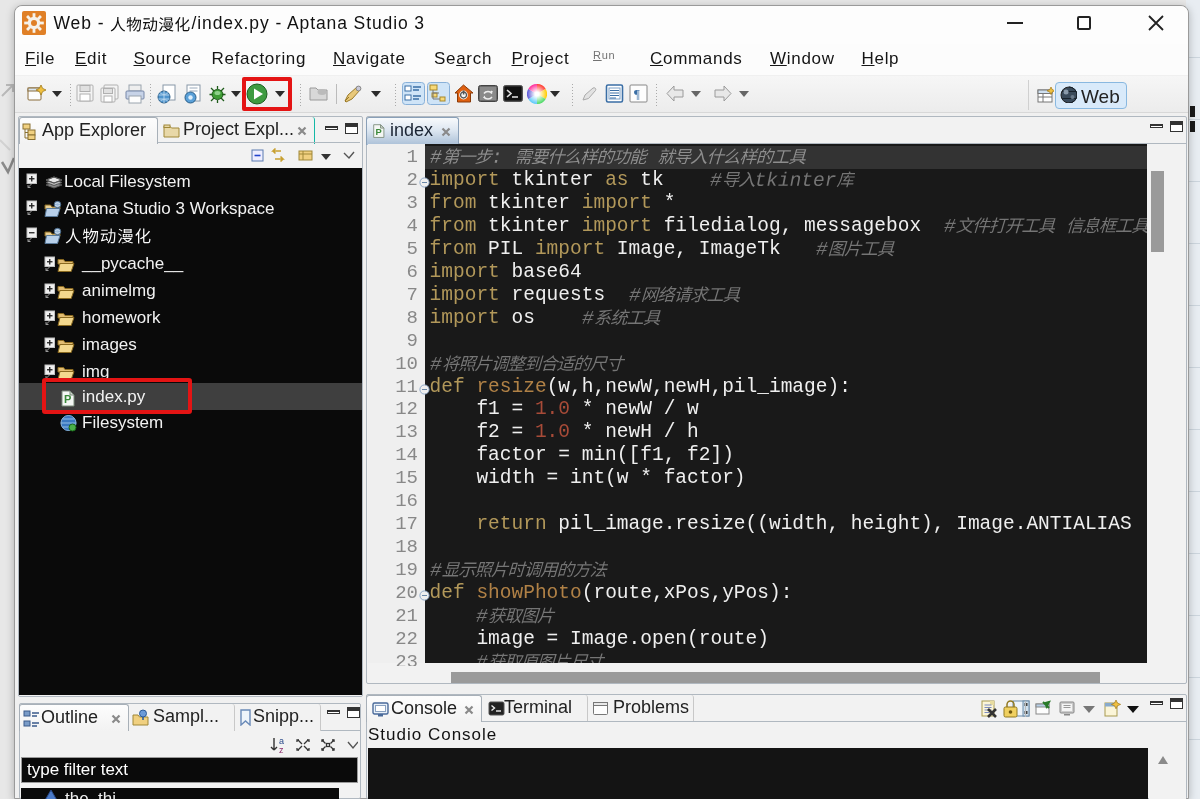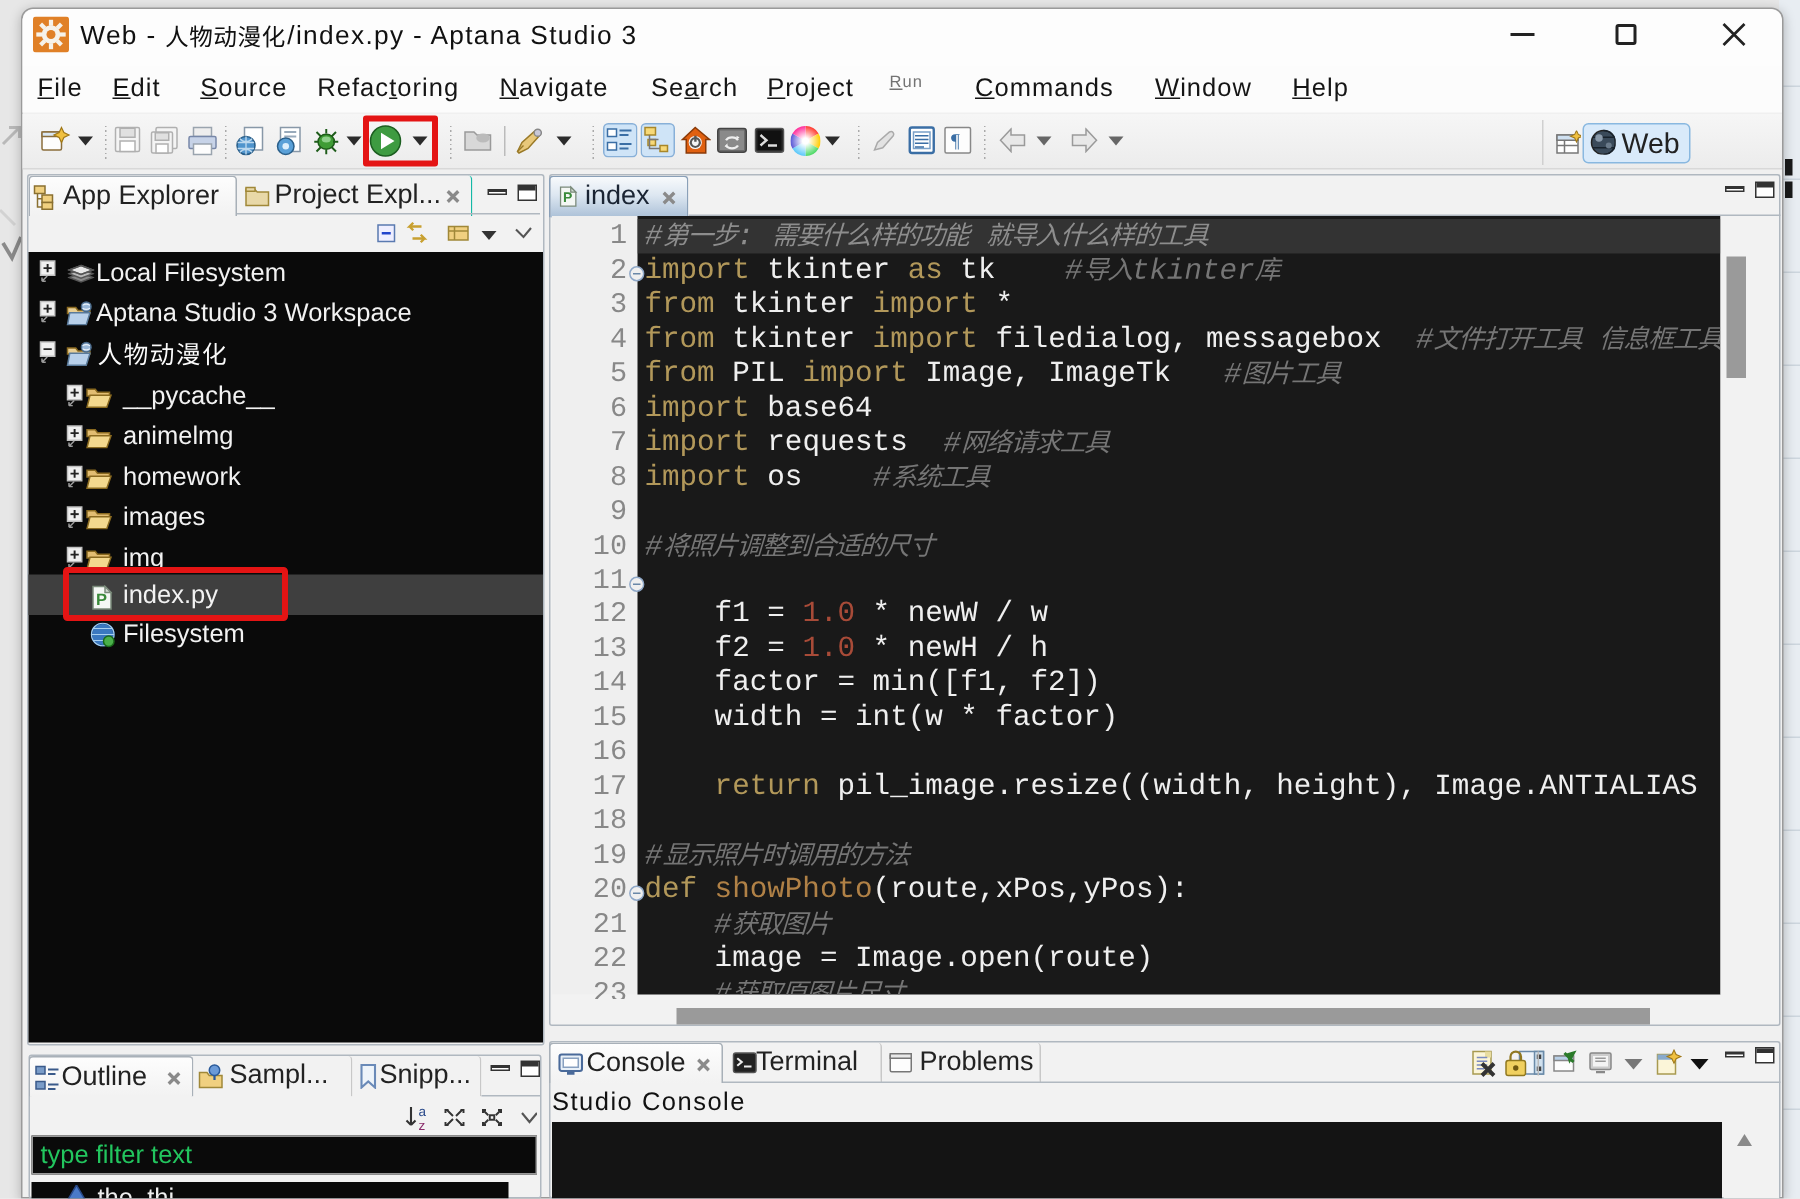--- a/index.html
+++ b/index.html
@@ -428,20 +428,21 @@
     <path d="M3 5.5 h5" stroke="#6a88a8"></path>
   </svg>
 <div class="abs" style="left:425px;top:144px;width:722px;height:519px;overflow:hidden">
     <div class="mono" style="position:absolute;left:4.6px;top:24.9px;font-size:19.5px;line-height:22.9px;color:#efefef;white-space:pre"><span style="color:#b2985a">import</span> tkinter <span style="color:#b2985a">as</span> tk</div>
     <div class="mono" style="position:absolute;left:4.6px;top:47.9px;font-size:19.5px;line-height:22.9px;color:#efefef;white-space:pre"><span style="color:#b2985a">from</span> tkinter <span style="color:#b2985a">import</span> *</div>
     <div class="mono" style="position:absolute;left:4.6px;top:70.8px;font-size:19.5px;line-height:22.9px;color:#efefef;white-space:pre"><span style="color:#b2985a">from</span> tkinter <span style="color:#b2985a">import</span> filedialog, messagebox</div>
     <div class="mono" style="position:absolute;left:4.6px;top:93.8px;font-size:19.5px;line-height:22.9px;color:#efefef;white-space:pre"><span style="color:#b2985a">from</span> PIL <span style="color:#b2985a">import</span> Image, ImageTk</div>
     <div class="mono" style="position:absolute;left:4.6px;top:116.8px;font-size:19.5px;line-height:22.9px;color:#efefef;white-space:pre"><span style="color:#b2985a">import</span> base64</div>
     <div class="mono" style="position:absolute;left:4.6px;top:139.7px;font-size:19.5px;line-height:22.9px;color:#efefef;white-space:pre"><span style="color:#b2985a">import</span> requests</div>
     <div class="mono" style="position:absolute;left:4.6px;top:162.7px;font-size:19.5px;line-height:22.9px;color:#efefef;white-space:pre"><span style="color:#b2985a">import</span> os</div>
+    <div class="mono" style="position:absolute;left:4.6px;top:231.5px;font-size:19.5px;line-height:22.9px;color:#efefef;white-space:pre"><span style="color:#b2985a">def</span> <span style="color:#b08146">resize</span>(w,h,newW,newH,pil_image):</div>
     <div class="mono" style="position:absolute;left:4.6px;top:254.4px;font-size:19.5px;line-height:22.9px;color:#efefef;white-space:pre">    f1 = <span style="color:#a84b38">1.0</span> * newW / w</div>
     <div class="mono" style="position:absolute;left:4.6px;top:277.4px;font-size:19.5px;line-height:22.9px;color:#efefef;white-space:pre">    f2 = <span style="color:#a84b38">1.0</span> * newH / h</div>
     <div class="mono" style="position:absolute;left:4.6px;top:300.3px;font-size:19.5px;line-height:22.9px;color:#efefef;white-space:pre">    factor = min([f1, f2])</div>
     <div class="mono" style="position:absolute;left:4.6px;top:323.3px;font-size:19.5px;line-height:22.9px;color:#efefef;white-space:pre">    width = int(w * factor)</div>
     <div class="mono" style="position:absolute;left:4.6px;top:369.2px;font-size:19.5px;line-height:22.9px;color:#efefef;white-space:pre">    <span style="color:#b2985a">return</span> pil_image.resize((width, height), Image.ANTIALIAS</div>
     <div class="mono" style="position:absolute;left:4.6px;top:438.1px;font-size:19.5px;line-height:22.9px;color:#efefef;white-space:pre"><span style="color:#b2985a">def</span> <span style="color:#b08146">showPhoto</span>(route,xPos,yPos):</div>
     <div class="mono" style="position:absolute;left:4.6px;top:483.9px;font-size:19.5px;line-height:22.9px;color:#efefef;white-space:pre">    image = Image.open(route)</div>
     <svg style="position:absolute;left:4.6px;top:2.0px" width="377" height="23" viewBox="0 0 377 23">
       <path d="M9.4 8.9 8.2 11.9H10.6L10.4 12.9H7.8L6.2 16.8H5.1L6.7 12.9H3.2L1.7 16.8H0.6L2.2 12.9H0.3L0.5 11.9H2.6L3.8 8.9H1.5L1.7 7.8H4.2L5.8 4H6.9L5.3 7.8H8.8L10.3 4H11.4L9.8 7.8H11.8L11.6 8.9ZM4.9 8.9 3.7 11.9H7.1L8.3 8.9Z M16.7 9.9C16.1 11.1 15.4 12.7 14.9 13.7H19.5C17.6 15.2 15 16.5 12.8 17.2C13 17.4 13.2 17.9 13.3 18.2C15.6 17.4 18.3 15.9 20.3 14.2L19.1 18.2H20.4L21.8 13.7H26.8C26.1 15.3 25.7 15.9 25.4 16.2C25.2 16.3 25.1 16.3 24.7 16.3C24.4 16.3 23.6 16.3 22.8 16.2C22.9 16.6 22.9 17.1 22.8 17.4C23.7 17.5 24.5 17.5 25 17.4C25.5 17.4 25.8 17.3 26.2 17C26.8 16.6 27.3 15.5 28.3 13.1C28.4 12.9 28.5 12.6 28.5 12.6H22.1L22.6 11H28.4L29.5 7.2H16.8L16.5 8.3H22.1L21.6 9.9ZM17.4 11H21.3L20.8 12.6H16.7ZM23.4 8.3H27.9L27.4 9.9H22.9ZM19.7 2.3C18.6 3.9 17.1 5.5 15.6 6.5C15.9 6.7 16.3 7 16.5 7.2C17.3 6.5 18.2 5.7 19 4.8H20C20.1 5.5 20.2 6.4 20.2 6.9L21.4 6.5C21.5 6.1 21.4 5.4 21.2 4.8H24L24.3 3.8H19.9C20.2 3.4 20.5 3 20.8 2.6ZM26.3 2.3C25.4 3.8 24.2 5.4 22.8 6.4C23.1 6.5 23.5 6.8 23.7 7C24.5 6.4 25.2 5.7 25.9 4.8H27.1C27.4 5.5 27.7 6.4 27.8 6.9L29 6.4C29 6 28.8 5.4 28.5 4.8H31.6L31.9 3.8H26.7C27 3.4 27.2 3 27.5 2.6Z M31.1 9.4 30.7 10.8H46.4L46.8 9.4Z M51.7 9.6C50.4 11 48.6 12.4 47.1 13.3C47.3 13.5 47.6 14 47.8 14.3C49.4 13.2 51.4 11.6 52.8 10ZM52 3.7 50.9 7.6H48.3L47.9 8.8H54.9L53.3 14.3H54.5C51.9 15.6 48.9 16.4 45.4 16.9C45.5 17.2 45.7 17.7 45.7 18.1C52.6 17.1 57.6 14.8 61.2 10.3L60.2 9.7C58.7 11.6 56.8 13.1 54.6 14.2L56.2 8.8H63L63.4 7.6H56.7L57.4 5.4H62.5L62.8 4.2H57.8L58.3 2.4H57L55.4 7.6H52.2L53.4 3.7Z M64.6 16.8 65.2 14H67.4L66.9 16.8ZM66.1 9.3 66.6 6.5H68.9L68.3 9.3Z M90.6 7 90.3 7.8H94L94.3 7ZM89.7 8.8 89.4 9.6H93.5L93.8 8.8ZM96.8 8.8 96.5 9.7H100.7L101 8.8ZM97.3 7 97.1 7.8H100.9L101.1 7ZM89.1 5.1 88.1 8.4H89.3L90 6H95.5L94.2 10.1H95.5L96.7 6H102.2L101.5 8.4H102.7L103.7 5.1H97L97.3 4.1H103L103.3 3H90.7L90.4 4.1H96L95.7 5.1ZM87.9 12.9 86.4 18.1H87.6L88.8 14H91.4L90.2 18H91.3L92.5 14H95.2L94 18H95.2L96.4 14H99.1L98.2 16.9C98.1 17 98.1 17.1 97.9 17.1C97.7 17.1 97.1 17.1 96.4 17.1C96.5 17.4 96.5 17.8 96.5 18.2C97.4 18.2 98.1 18.2 98.6 18C99.1 17.8 99.3 17.5 99.4 16.9L100.6 12.9H94.1L95 11.7H102L102.3 10.7H87.3L86.9 11.7H93.6C93.4 12.1 93.1 12.6 92.9 12.9Z M113.5 12.8C112.6 13.8 111.6 14.6 110.3 15.2C109.2 14.9 108 14.6 106.8 14.4C107.3 13.9 107.8 13.4 108.4 12.8ZM106.1 5.7 104.7 10.2H109.3C108.9 10.6 108.5 11.2 108 11.7H103.2L102.8 12.8H106.9C106 13.7 105.2 14.4 104.4 15.1C105.8 15.3 107.1 15.6 108.4 16C106.5 16.5 104.3 16.9 101.6 17C101.8 17.3 101.9 17.8 101.8 18.1C105.2 17.9 107.9 17.4 110.1 16.4C112.1 17 113.8 17.6 115.1 18.2L116.5 17.2C115.3 16.7 113.6 16.1 111.8 15.6C113 14.9 114 13.9 114.9 12.8H118.2L118.5 11.7H109.5C109.9 11.2 110.3 10.8 110.7 10.4L109.9 10.2H118L119.3 5.7H115.2L115.6 4.2H120.5L120.8 3.1H106L105.7 4.2H110.3L109.9 5.7ZM111.6 4.2H114.4L113.9 5.7H111.1ZM107 6.8H109.6L108.9 9.1H106.3ZM110.8 6.8H113.6L112.9 9.1H110.1ZM114.8 6.8H117.7L117 9.1H114.1Z M126.4 2.4C124.6 5.1 122.2 7.7 119.9 9.4C120.1 9.7 120.3 10.4 120.3 10.7C121.2 10 122 9.2 122.9 8.4L119.9 18.1H121.2L124.7 6.4C125.7 5.2 126.7 4 127.5 2.8ZM131.8 2.5 130.1 8.3H125.3L124.9 9.6H129.7L127.1 18.2H128.5L131 9.6H135.7L136.1 8.3H131.4L133.2 2.5Z M145.4 2.5C143.3 4.9 139.8 7.9 136.7 9.7C136.9 9.9 137.2 10.4 137.4 10.6C140.6 8.7 144.1 5.7 146.6 3ZM145.9 11.7C146.5 12.7 146.9 13.8 147.4 14.9L138.3 15.6C141.7 13.3 145.6 10.2 149.3 6.6L148.1 5.9C144.4 9.7 139.8 13.3 138.3 14.3C137 15.2 136.1 15.8 135.5 15.9C135.6 16.3 135.7 17 135.7 17.3C136.4 17 137.4 17 147.8 16.1C148 16.8 148.1 17.4 148.2 18L149.6 17.3C149.3 15.6 148.3 13.1 147.3 11.1Z M161.7 2.9C162 3.7 162.3 4.9 162.3 5.6L163.6 5.1C163.6 4.4 163.3 3.3 162.9 2.4ZM168.4 2.3C167.7 3.3 166.6 4.7 165.8 5.7H160.1L159.8 6.8H163.6L162.9 9.2H159.6L159.2 10.4H162.6L161.8 12.8H157.3L156.9 14H161.5L160.2 18.2H161.5L162.7 14H167L167.4 12.8H163.1L163.8 10.4H167.2L167.6 9.2H164.2L164.9 6.8H168.8L169.2 5.7H167.1C167.9 4.8 168.8 3.7 169.6 2.7ZM157.4 2.4 156.4 5.7H154.2L153.8 6.9H156C154.8 9.2 152.9 12 151.4 13.4C151.6 13.7 151.7 14.3 151.8 14.7C152.8 13.6 154 12 155 10.2L152.6 18.2H153.9L156.6 9.2C156.8 10.1 157 11.1 157.1 11.7L158.1 10.7C158 10.2 157.3 8.2 157 7.6L157.3 6.9H159.1L159.4 5.7H157.6L158.6 2.4Z M178 9.5C178.5 10.8 179.2 12.5 179.4 13.5L180.7 12.9C180.4 11.8 179.8 10.2 179.1 9ZM174.8 2.3C174.4 3.1 173.8 4.3 173.2 5.1H171.3L167.5 17.7H168.7L169.1 16.4H173.9L177.3 5.1H174.4C174.9 4.4 175.5 3.4 176.1 2.6ZM172.1 6.3H175.8L174.7 9.9H171.1ZM169.5 15.2 170.7 11H174.3L173.1 15.2ZM180.9 2.3C179.7 4.7 178 7 176.4 8.6C176.6 8.7 177.1 9.1 177.3 9.3C178.1 8.5 179 7.4 179.8 6.3H184.2C181.9 13.2 180.8 15.8 180.1 16.4C179.8 16.6 179.6 16.7 179.3 16.7C178.9 16.7 177.9 16.7 176.8 16.6C176.9 16.9 176.9 17.5 176.8 17.8C177.8 17.9 178.8 17.9 179.4 17.8C180 17.8 180.4 17.6 181 17.1C181.9 16.3 183 13.6 185.6 5.7C185.7 5.6 185.8 5.1 185.8 5.1H180.6C181.1 4.3 181.6 3.4 182.1 2.6Z M184.3 13.7 184.2 15C186.2 14.5 188.9 13.8 191.4 13.1L191.6 11.9L188.6 12.6L190.7 5.6H193.3L193.6 4.4H187.3L186.9 5.6H189.5L187.3 13C186.1 13.3 185.1 13.5 184.3 13.7ZM197.2 2.6C196.8 3.9 196.5 5.1 196.1 6.3H193.2L192.8 7.5H195.6C194.1 11.7 192.1 15.2 187.9 17.2C188.1 17.4 188.4 17.9 188.5 18.2C193.1 16 195.3 12.1 196.9 7.5H200.4C198.3 13.7 197.3 16 196.6 16.5C196.4 16.7 196.2 16.8 195.8 16.8C195.4 16.8 194.5 16.8 193.4 16.7C193.6 17 193.6 17.6 193.5 18C194.4 18 195.4 18 196 18C196.6 17.9 197 17.8 197.5 17.3C198.4 16.5 199.4 14 201.8 6.9C201.9 6.8 202 6.3 202 6.3H197.4C197.8 5.1 198.1 3.9 198.5 2.6Z M207.9 9.6 207.4 11.1H203.7L204.2 9.6ZM203.3 8.5 200.4 18.2H201.6L202.7 14.7H206.3L205.7 16.7C205.7 16.9 205.6 17 205.4 17C205.1 17 204.4 17 203.6 16.9C203.7 17.3 203.7 17.8 203.7 18.1C204.7 18.1 205.5 18.1 206 17.9C206.5 17.7 206.8 17.4 207 16.7L209.5 8.5ZM203.4 12.1H207.1L206.6 13.6H203ZM217.8 3.6C216.7 4.2 214.9 4.8 213.3 5.3L214.2 2.4H212.9L211.2 8.1C210.8 9.5 211.1 9.9 212.7 9.9C213.1 9.9 215.3 9.9 215.7 9.9C217 9.9 217.6 9.3 218.4 7.2C218 7.2 217.6 7 217.4 6.7C216.8 8.4 216.6 8.7 215.9 8.7C215.4 8.7 213.5 8.7 213.2 8.7C212.4 8.7 212.3 8.6 212.5 8.1L213 6.3C214.8 5.8 216.8 5.2 218.4 4.6ZM215.7 11.3C214.5 11.9 212.7 12.6 210.9 13.1L211.8 10.4H210.5L208.8 16.2C208.3 17.6 208.7 18 210.3 18C210.7 18 213 18 213.3 18C214.8 18 215.3 17.4 216.2 15.1C215.9 15 215.4 14.8 215.2 14.6C214.5 16.5 214.3 16.9 213.6 16.9C213.1 16.9 211.2 16.9 210.8 16.9C210 16.9 209.9 16.8 210 16.2L210.6 14.2C212.5 13.7 214.7 13.1 216.3 12.3ZM203.4 7.3C203.8 7.1 204.4 7 209.2 6.7C209.3 7 209.3 7.4 209.4 7.6L210.6 7.1C210.6 6.1 210.1 4.5 209.5 3.4L208.4 3.8C208.6 4.4 208.8 5.1 209 5.7L205.2 5.9C206.2 5 207.3 3.9 208.3 2.7L207 2.3C206.1 3.7 204.7 5 204.3 5.4C203.9 5.7 203.6 6 203.3 6.1C203.4 6.4 203.4 7 203.4 7.3Z M232.8 8.1H236.7L236.1 10.1H232.2ZM241.8 9.4 239.9 15.9C239.5 17 239.6 17.3 239.8 17.5C240 17.7 240.4 17.8 240.8 17.8C241 17.8 241.6 17.8 241.9 17.8C242.2 17.8 242.6 17.7 242.9 17.6C243.2 17.5 243.5 17.3 243.7 16.9C243.9 16.6 244.2 15.7 244.5 14.9C244.2 14.8 243.8 14.6 243.6 14.3C243.3 15.2 243.1 15.9 243 16.2C242.8 16.5 242.7 16.6 242.6 16.7C242.5 16.8 242.2 16.8 242 16.8C241.8 16.8 241.5 16.8 241.3 16.8C241.1 16.8 241 16.7 240.9 16.7C240.8 16.6 240.9 16.4 241 16L243 9.4ZM231.1 12.1C230.3 13.5 229.3 14.9 228.3 15.9C228.5 16 228.9 16.4 229.1 16.5C230.1 15.5 231.2 13.9 232.1 12.3ZM234.8 12.3C235.1 13.3 235.2 14.5 235.2 15.4L236.3 14.9C236.3 14.1 236.2 12.8 235.9 11.9ZM244.4 3.7C244.8 4.4 245.2 5.5 245.3 6.2L246.4 5.7C246.3 5 245.9 3.9 245.4 3.2ZM232 7 230.7 11.2H233.3L231.6 16.8C231.6 16.9 231.5 17 231.4 17C231.2 17 230.6 17 230 17C230.1 17.3 230.1 17.7 230.1 18.1C230.9 18.1 231.5 18.1 232 17.9C232.4 17.7 232.6 17.4 232.8 16.8L234.5 11.2H237L238.2 7ZM235.3 2.6C235.4 3.2 235.5 3.9 235.5 4.5H231.8L231.5 5.6H239.3L239.7 4.5H236.8C236.8 3.8 236.7 3 236.5 2.3ZM242.9 2.4C242.4 3.8 242 5.3 241.4 6.8H239.1L238.8 8H241C239.6 11.6 237.7 15.3 234.5 17.4C234.8 17.6 235.1 17.9 235.2 18.2C238.6 15.8 240.7 11.9 242.2 8H246.3L246.6 6.8H242.7C243.2 5.3 243.7 3.8 244.1 2.4Z M248.2 13.7C249 14.6 249.8 15.9 250 16.8L251.3 15.9C251 15.1 250.2 13.9 249.4 13H255.9L254.8 16.6C254.7 16.9 254.6 17 254.2 17C253.9 17 252.7 17 251.4 17C251.5 17.3 251.6 17.8 251.5 18.1C253.2 18.1 254.2 18.1 254.9 17.9C255.6 17.7 255.9 17.4 256.1 16.6L257.2 13H261L261.3 11.8H257.6L258 10.5H256.6L256.2 11.8H246.2L245.8 13H249.1ZM249.9 3.6 248.5 8.1C248.1 9.7 248.8 10 251.7 10C252.3 10 257.8 10 258.5 10C260.7 10 261.4 9.6 262.1 7.8C261.7 7.8 261.3 7.6 261 7.4C260.5 8.7 260.2 9 258.7 9C257.5 9 252.8 9 251.9 9C250 9 249.7 8.8 249.9 8L250.2 7.1H260.7L261.9 3H250.1ZM251.1 4.2H260.3L259.8 6H250.5Z M269 3.8C269.9 4.6 270.5 5.6 270.9 6.6C268.3 11.5 265.1 15 260.6 17C260.9 17.3 261.4 17.8 261.5 18.1C265.6 16 268.8 12.9 271.4 8.4C272.3 11.8 272.3 15.8 275.6 18C275.8 17.6 276.3 16.9 276.7 16.5C272 13.1 274.4 6.7 270.1 2.7Z M285.7 2.4C283.9 5.1 281.5 7.7 279.2 9.4C279.4 9.7 279.6 10.4 279.6 10.7C280.5 10 281.3 9.2 282.2 8.4L279.2 18.1H280.5L284 6.4C285 5.2 286 4 286.8 2.8ZM291.1 2.5 289.4 8.3H284.6L284.2 9.6H289L286.4 18.2H287.8L290.3 9.6H295L295.4 8.3H290.7L292.5 2.5Z M304.7 2.5C302.6 4.9 299.1 7.9 296 9.7C296.2 9.9 296.5 10.4 296.7 10.6C299.9 8.7 303.4 5.7 305.9 3ZM305.2 11.7C305.8 12.7 306.2 13.8 306.7 14.9L297.6 15.6C301 13.3 304.9 10.2 308.6 6.6L307.4 5.9C303.7 9.7 299.1 13.3 297.6 14.3C296.3 15.2 295.4 15.8 294.8 15.9C294.9 16.3 295 17 295 17.3C295.7 17 296.7 17 307.1 16.1C307.3 16.8 307.4 17.4 307.5 18L308.9 17.3C308.6 15.6 307.6 13.1 306.6 11.1Z M321 2.9C321.3 3.7 321.6 4.9 321.6 5.6L322.9 5.1C322.9 4.4 322.6 3.3 322.2 2.4ZM327.7 2.3C327 3.3 325.9 4.7 325.1 5.7H319.4L319.1 6.8H322.9L322.2 9.2H318.9L318.5 10.4H321.9L321.1 12.8H316.6L316.2 14H320.8L319.5 18.2H320.8L322 14H326.3L326.7 12.8H322.4L323.1 10.4H326.5L326.9 9.2H323.5L324.2 6.8H328.1L328.5 5.7H326.4C327.2 4.8 328.1 3.7 328.9 2.7ZM316.7 2.4 315.7 5.7H313.5L313.1 6.9H315.3C314.1 9.2 312.2 12 310.7 13.4C310.9 13.7 311 14.3 311.1 14.7C312.1 13.6 313.3 12 314.3 10.2L311.9 18.2H313.2L315.9 9.2C316.1 10.1 316.3 11.1 316.4 11.7L317.4 10.7C317.3 10.2 316.6 8.2 316.3 7.6L316.6 6.9H318.4L318.7 5.7H316.9L317.9 2.4Z M337.3 9.5C337.8 10.8 338.5 12.5 338.7 13.5L340 12.9C339.7 11.8 339.1 10.2 338.4 9ZM334.1 2.3C333.7 3.1 333.1 4.3 332.5 5.1H330.6L326.8 17.7H328L328.4 16.4H333.2L336.6 5.1H333.7C334.2 4.4 334.8 3.4 335.4 2.6ZM331.4 6.3H335.1L334 9.9H330.4ZM328.8 15.2 330 11H333.6L332.4 15.2ZM340.2 2.3C339 4.7 337.3 7 335.7 8.6C335.9 8.7 336.4 9.1 336.6 9.3C337.4 8.5 338.3 7.4 339.1 6.3H343.5C341.2 13.2 340.1 15.8 339.4 16.4C339.1 16.6 338.9 16.7 338.6 16.7C338.2 16.7 337.2 16.7 336.1 16.6C336.2 16.9 336.2 17.5 336.1 17.8C337.1 17.9 338.1 17.9 338.7 17.8C339.3 17.8 339.7 17.6 340.3 17.1C341.2 16.3 342.3 13.6 344.9 5.7C345 5.6 345.1 5.1 345.1 5.1H339.9C340.4 4.3 340.9 3.4 341.4 2.6Z M343.3 15.6 342.9 16.9H358.3L358.7 15.6H351.6L354.6 5.6H360.8L361.2 4.3H347.5L347.1 5.6H353.2L350.2 15.6Z M369.2 15.4C370.9 16.2 372.5 17.4 373.5 18.2L374.8 17.2C373.8 16.4 372 15.3 370.3 14.4ZM364.7 14.5C363.4 15.4 360.9 16.6 359 17.2C359.2 17.5 359.5 17.9 359.6 18.2C361.6 17.5 364 16.4 365.7 15.3ZM366.1 3.2 363.1 13.2H360.4L360 14.4H375.5L375.8 13.2H373.3L376.3 3.2ZM364.4 13.2 364.8 11.6H372.5L372 13.2ZM366.3 6.7H373.9L373.5 8.2H365.9ZM366.6 5.7 367.1 4.2H374.7L374.2 5.7ZM365.6 9.2H373.2L372.7 10.7H365.1Z" fill="#8d8d8d"></path>
     </svg>
@@ -517,21 +518,21 @@
       <path d="M29 4 h-2 v2 M37 4 h2 v2 M29 14 h-2 v-2 M37 14 h2 v-2"></path>
     </g>
     <g stroke="#333" stroke-width="1.3" fill="none">
       <path d="M52 4 l3.5 3.5 M64 4 l-3.5 3.5 M52 14 l3.5-3.5 M64 14 l-3.5-3.5"></path>
       <path d="M52 6 v-2 h2 M62 4 h2 v2 M52 12 v2 h2 M62 14 h2 v-2"></path>
       <rect x="56.5" y="7.5" width="3" height="3"></rect>
     </g>
     <path d="M78 6 l5 6 5-6" fill="none" stroke="#555" stroke-width="1.4"></path>
   </svg>
 <div class="abs" style="left:21px;top:757px;width:337px;height:26px;background:#0a0a0a;border:1px solid #9a9a9a">
-    <div style="position:absolute;left:5px;top:2px;font-size:17px;color:#22c55e">type filter text</div>
+    <div style="position:absolute;left:5px;top:2px;font-size:17px;color:#ffffff">type filter text</div>
   </div>
 <div class="abs" style="left:21px;top:788px;width:318px;height:11px;background:#0a0a0a;overflow:hidden">
     <svg style="position:absolute;left:22px;top:2px" width="16" height="14" viewBox="0 0 16 14">
       <path d="M8 0 L15 12 H1z" fill="#4a7ac8" stroke="#2a4a88"></path>
     </svg>
     <div style="position:absolute;left:44px;top:1px;font-size:17px;color:#eee">the_thi</div>
   </div>
 <div class="abs" style="left:366px;top:694px;width:821px;height:105px;background:#f2f2f2;border:1px solid #b0b8c0;border-radius:2px"></div>
 <div class="abs" style="left:366px;top:695px;width:116px;height:27px;background:linear-gradient(#fdfdfd,#f2f2f2);border:1px solid #a8b0b8;border-bottom:none;border-radius:3px 3px 0 0">
     <svg style="position:absolute;left:5px;top:5px" width="17" height="17" viewBox="0 0 17 17">

